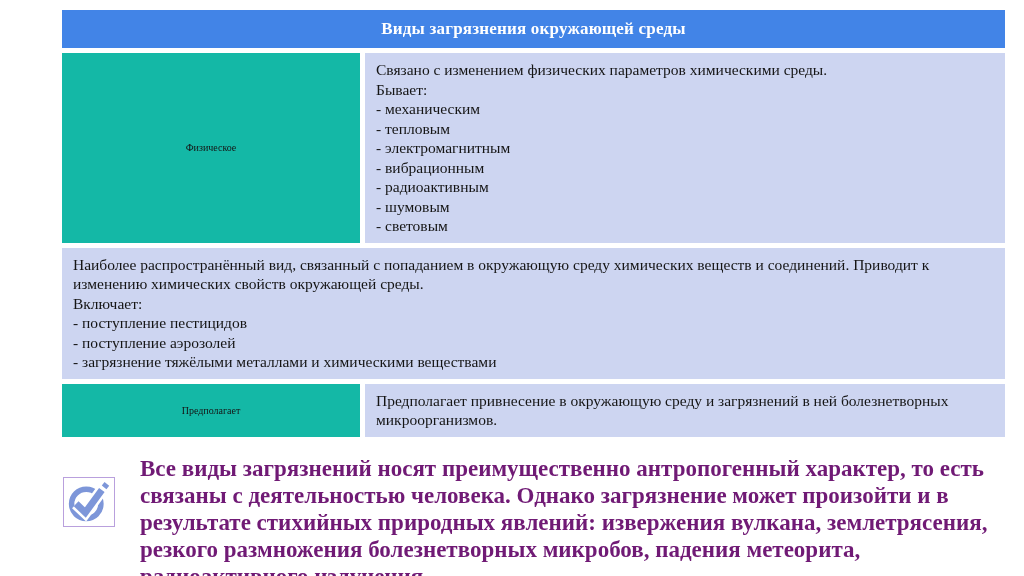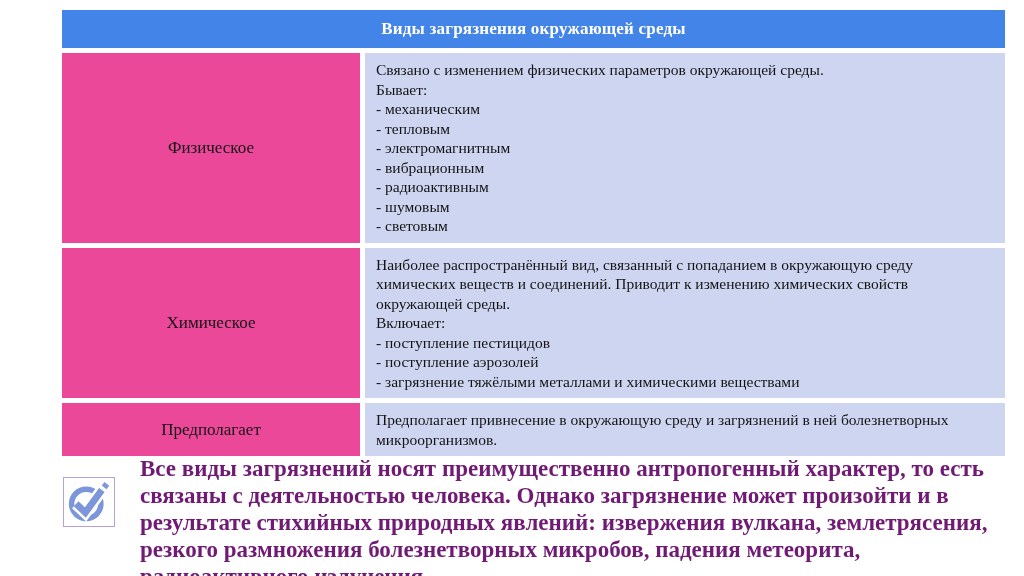--- a/index.html
+++ b/index.html
@@ -11,23 +11,23 @@
     position:absolute; left:62px; top:10px; width:943px;
     display:flex; flex-direction:column; gap:5px;
   }
   .table-header {
     background:#4284e7; color:#ffffff; height:38px;
     display:flex; align-items:center; justify-content:center;
     font-weight:bold; font-size:17px; letter-spacing:0.2px;
   }
   .table-row { display:flex; gap:5px; }
   .cell-type {
-    flex:none; width:298px; background:#ec4899; color:#151515;
+    flex:none; width:298px; background:#14b8a6; color:#151515;
     display:flex; align-items:center; justify-content:center;
-    font-size:17px;
+    font-size:10px;
   }
   .cell-desc {
     flex:1; background:#cdd5f1; color:#151515;
     padding:7px 12px 7px 11px; font-size:15.5px; line-height:1.26;
     white-space:pre-line;
   }
   .check-badge {
     position:absolute; left:63px; top:477px; width:50px; height:48px;
     border:1px solid #b9a0dd; background:#ffffff;
     display:flex; align-items:center; justify-content:center;
@@ -40,33 +40,32 @@
 </head>
 <body>
 
 <div class="slide">
 
   <div class="pollution-table">
     <div class="table-header">Виды загрязнения окружающей среды</div>
 
     <div class="table-row">
       <div class="cell-type">Физическое</div>
-      <div class="cell-desc">Связано с изменением физических параметров окружающей среды.
+      <div class="cell-desc">Связано с изменением физических параметров химическими среды.
 Бывает:
 - механическим
 - тепловым
 - электромагнитным
 - вибрационным
 - радиоактивным
 - шумовым
 - световым</div>
     </div>
 
     <div class="table-row">
-      <div class="cell-type">Химическое</div>
       <div class="cell-desc">Наиболее распространённый вид, связанный с попаданием в окружающую среду химических веществ и соединений. Приводит к изменению химических свойств окружающей среды.
 Включает:
 - поступление пестицидов
 - поступление аэрозолей
 - загрязнение тяжёлыми металлами и химическими веществами</div>
     </div>
 
     <div class="table-row">
       <div class="cell-type">Предполагает</div>
       <div class="cell-desc">Предполагает привнесение в окружающую среду и загрязнений в ней болезнетворных микроорганизмов.</div>

